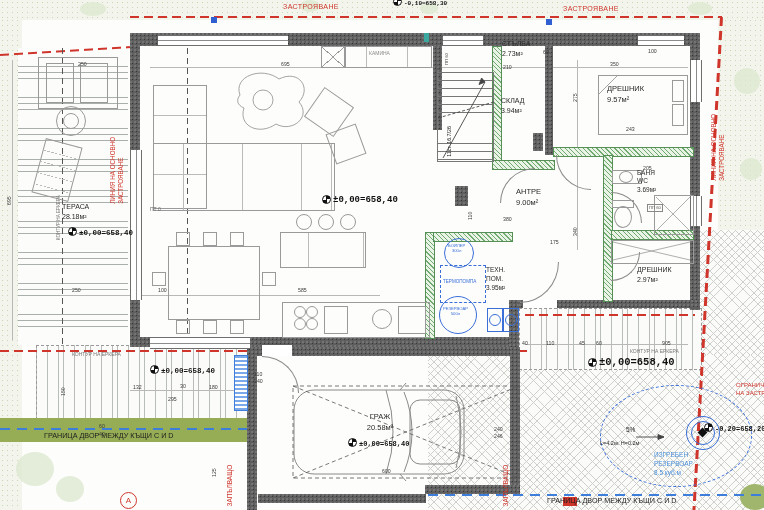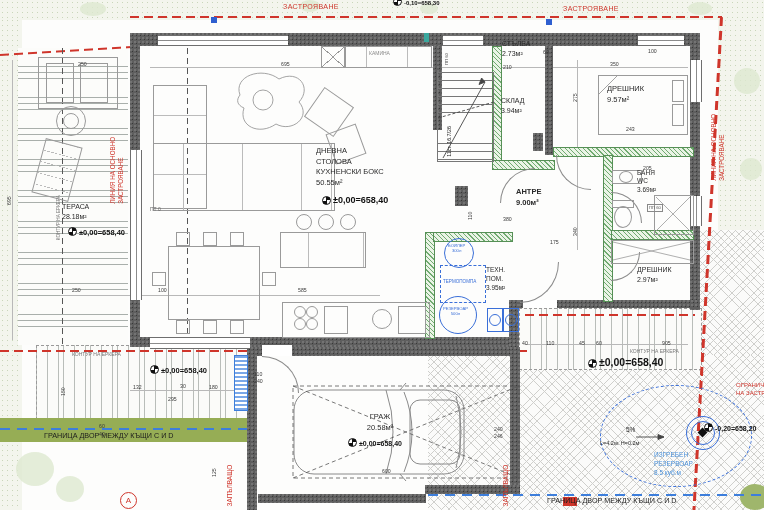--- a/index.html
+++ b/index.html
@@ -47,21 +47,21 @@
         background:repeating-linear-gradient(180deg, transparent 0 7.2px, #777 7.2px 7.9px);}
   
   .rdash{position:absolute;background:repeating-linear-gradient(90deg, #cf352b 0 9px, transparent 9px 14px);}
   .rdashv{position:absolute;background:repeating-linear-gradient(180deg, #cf352b 0 9px, transparent 9px 14px);}
   .bdash{position:absolute;background:repeating-linear-gradient(90deg, #3d7edb 0 10px, transparent 10px 17px);}
   .kdashv{position:absolute;width:0.9px;background:repeating-linear-gradient(180deg, #555 0 6px, transparent 6px 10px);}
   .dl{position:absolute;background:#b8b8b8;}
   .gband{position:absolute;background:#96ad55;}
   
   .room{font-size:7px;color:#2a2a2a;}
-  .lvl{font-size:7.5px;color:#111;font-weight:bold;white-space:nowrap;}
+  .lvl{font-size:7.5px;color:#111;font-weight:bold;white-space:nowrap;font-family:Liberation Mono, monospace;}
   .lvl::before{content:"";display:inline-block;width:7px;height:7px;border-radius:50%;
         border:0.8px solid #111;margin-right:2px;vertical-align:-1.5px;
         background:conic-gradient(#111 0 25%, #fff 25% 50%, #111 50% 75%, #fff 75%);}
   .red{color:#cf352b;}
   .blue{color:#3a6fd8;}
   .gray{color:#8a8a8a;}
   .dim{position:absolute;font-size:5.2px;color:#3a3a3a;white-space:nowrap;}
   .dim.v{transform:rotate(-90deg);transform-origin:0 0;}
   .rot{transform:rotate(-90deg);}
   .bluebox{position:absolute;border:1px dashed #3a6fd8;}
@@ -246,31 +246,27 @@
       <path d="M664,437 l-6,-2.5 l0,5 z"></path>
     </g>
     <g stroke="#9a9a9a" stroke-width="0.8">
       <path d="M656,197 L690,231 M690,197 L656,231"></path>
       <path d="M613,242 L690,260 M613,260 L690,242"></path>
     </g>
   </svg>
 
   <div class="L room" style="left:62px;top:202px;">ТЕРАСА
 28.18м²</div>
-  <div class="L room" style="left:316px;top:146px;font-size:7.5px;">ДНЕВНА
-СТОЛОВА
-КУХНЕНСКИ БОКС
-50.55м²</div>
   <div class="L room" style="left:502px;top:39px;">СТЪЛБА
 2.73м²</div>
   <div class="L room" style="left:501px;top:96px;">СКЛАД
 3.94м²</div>
   <div class="L room" style="left:607px;top:84px;font-size:7.5px;">ДРЕШНИК
 9.57м²</div>
-  <div class="L room" style="left:516px;top:187px;font-size:7.5px;font-weight:bold;">АНТРЕ
+  <div class="L room" style="left:516px;top:187px;font-size:7.5px;">АНТРЕ
 9.00м²</div>
   <div class="L room" style="left:637px;top:169px;font-size:6.5px;line-height:1.3;">БАНЯ
 WC
 3.69м²</div>
   <div class="L room" style="left:637px;top:265px;">ДРЕШНИК
 2.97м²</div>
   <div class="L room" style="left:486px;top:266px;font-size:6.5px;line-height:1.35;">ТЕХН.
 ПОМ.
 3.95м²</div>
   <div class="L room" style="left:345px;top:412px;width:70px;text-align:center;font-size:7.5px;">ГРАЖ

